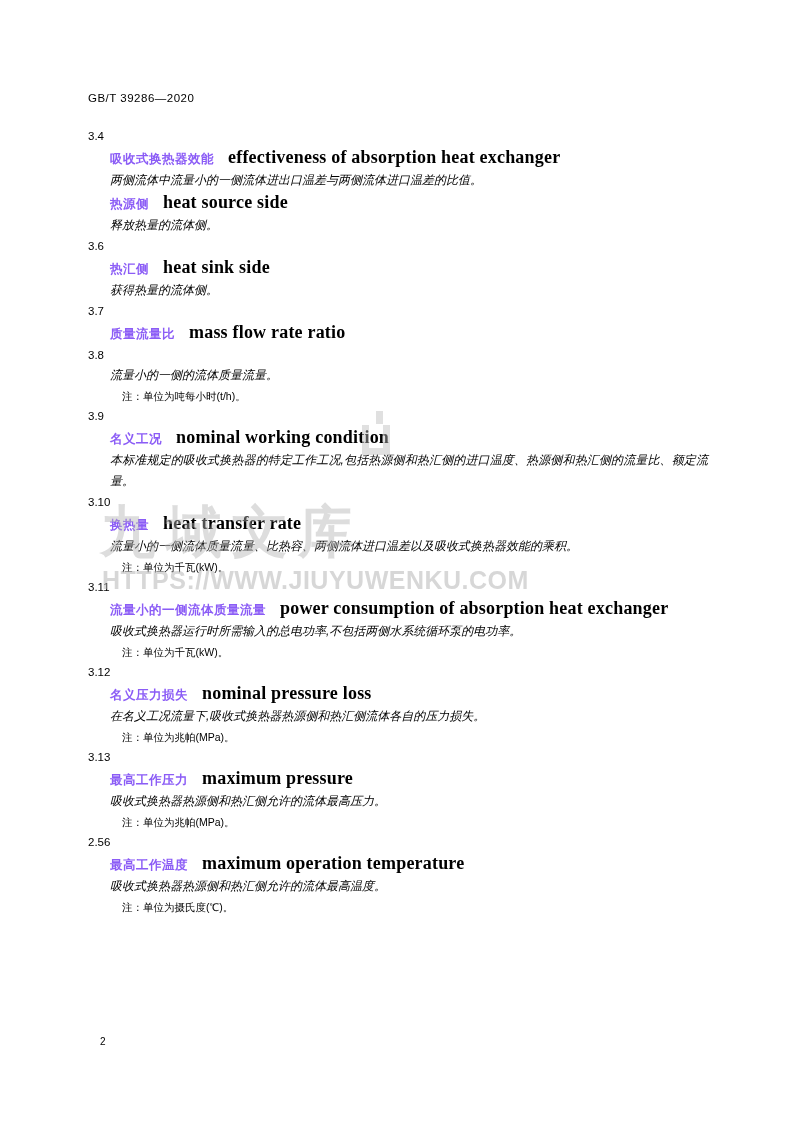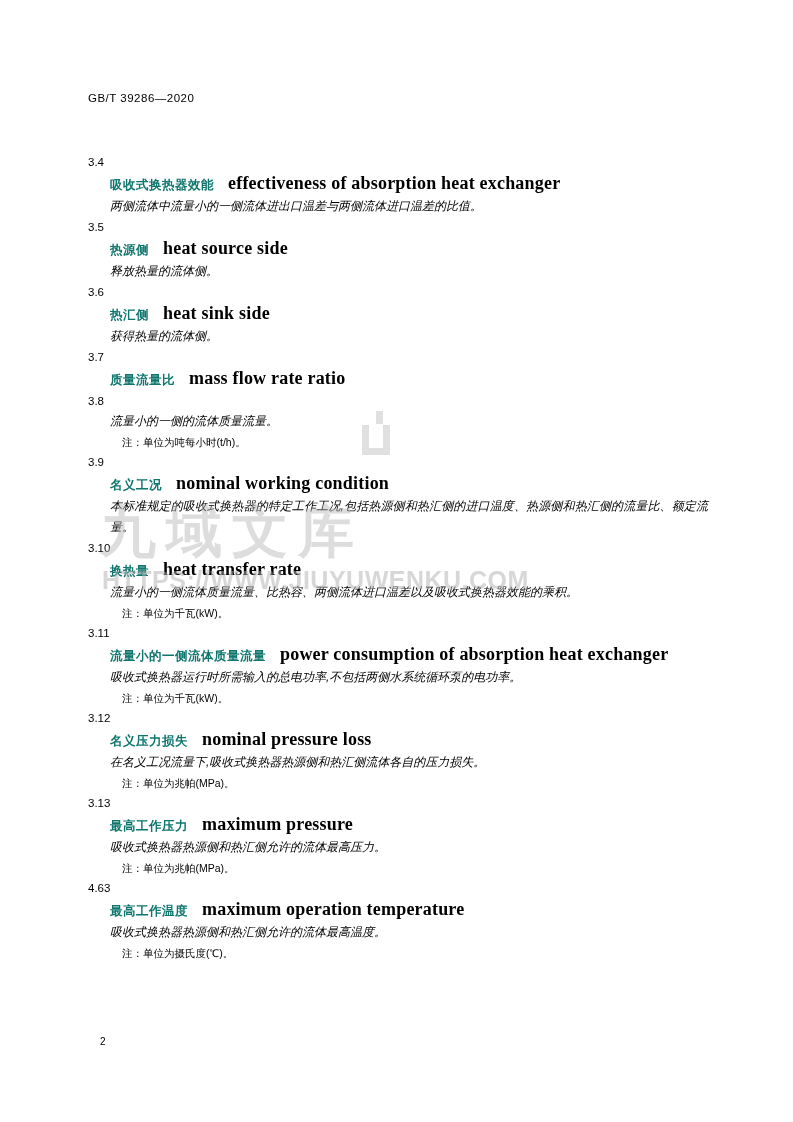--- a/index.html
+++ b/index.html
@@ -29,21 +29,20 @@
     font-size: 11.5px;
     letter-spacing: 0.5px;
     font-weight: 400;
     color: #000;
   }
   .content {
     position: absolute;
     top: 126px;
     left: 88px;
     width: 620px;
-    margin-top: 26px;
   }
   .entry {
     margin-bottom: 0px;
   }
   .num {
     font-family: "Liberation Sans", sans-serif;
     font-size: 11.5px;
     color: #000;
     line-height: 19px;
     margin-top: 1px;
@@ -51,21 +50,21 @@
   .term {
     margin-left: 22px;
     line-height: 22px;
     white-space: nowrap;
   }
   .term .cn {
     font-family: "Liberation Sans", sans-serif;
     font-size: 12.5px;
     font-weight: 700;
     letter-spacing: 0.5px;
-    color: #0f766e;
+    color: #8b5cf6;
   }
   .term .en {
     font-family: "Liberation Serif", serif;
     font-size: 18px;
     font-weight: 700;
     color: #000;
     margin-left: 14px;
     letter-spacing: 0.2px;
   }
   .def {
@@ -168,21 +167,20 @@
 
     <div class="entry">
       <div class="num">3.4</div>
       <div class="term">
         <span class="cn">吸收式换热器效能</span><span class="en">effectiveness of absorption heat exchanger</span>
       </div>
       <div class="def">两侧流体中流量小的一侧流体进出口温差与两侧流体进口温差的比值。</div>
     </div>
 
     <div class="entry">
-      <div class="num">3.5</div>
       <div class="term">
         <span class="cn">热源侧</span><span class="en">heat source side</span>
       </div>
       <div class="def">释放热量的流体侧。</div>
     </div>
 
     <div class="entry">
       <div class="num">3.6</div>
       <div class="term">
         <span class="cn">热汇侧</span><span class="en">heat sink side</span>
@@ -241,21 +239,21 @@
     <div class="entry">
       <div class="num">3.13</div>
       <div class="term">
         <span class="cn">最高工作压力</span><span class="en">maximum pressure</span>
       </div>
       <div class="def">吸收式换热器热源侧和热汇侧允许的流体最高压力。</div>
       <div class="note">注：单位为兆帕(MPa)。</div>
     </div>
 
     <div class="entry">
-      <div class="num">4.63</div>
+      <div class="num">2.56</div>
       <div class="term">
         <span class="cn">最高工作温度</span><span class="en">maximum operation temperature</span>
       </div>
       <div class="def">吸收式换热器热源侧和热汇侧允许的流体最高温度。</div>
       <div class="note">注：单位为摄氏度(℃)。</div>
     </div>
 
   </div>
 
   <div class="watermark">

